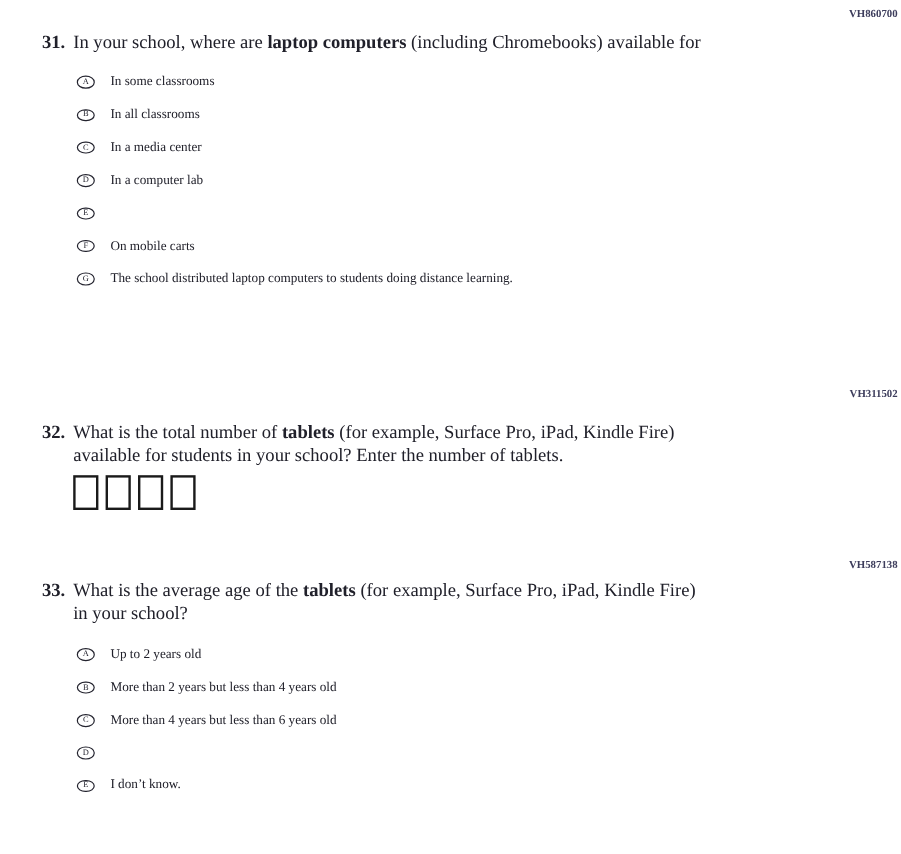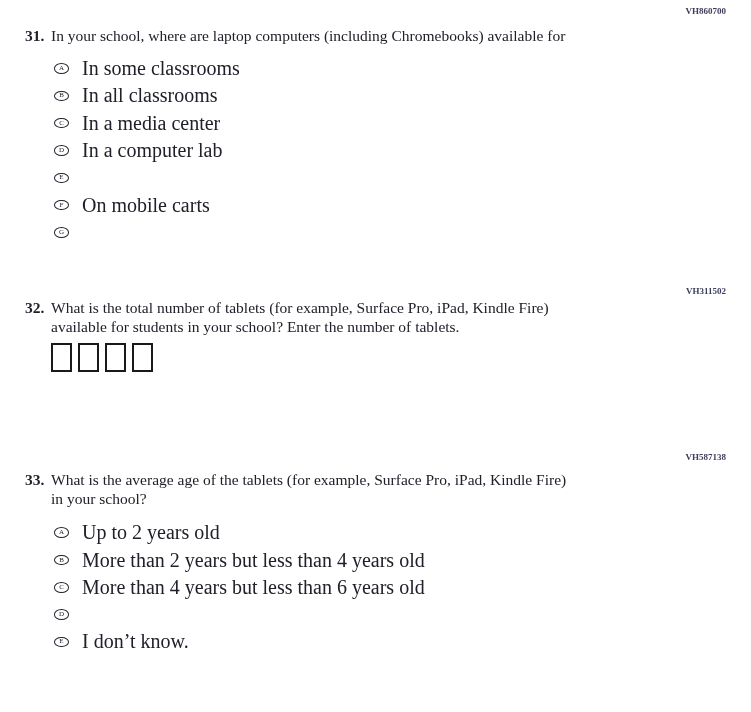--- a/index.html
+++ b/index.html
@@ -3,53 +3,53 @@
 <meta charset="utf-8">
 <style>
   * { box-sizing: border-box; }
   html, body { margin: 0; padding: 0; }
   body {
     width: 751px; height: 712px; overflow: hidden;
     background: #ffffff; color: #20202a;
     font-family: "Liberation Serif", serif;
   }
   .code-row {
-    text-align: right; padding-right: 25px;
+    text-align: right; padding-right: 3px;
     font-size: 9px; line-height: 11px; font-weight: bold;
     color: #3d3d5c;
   }
   .code-1 { margin-top: 6px; }
-  .code-2 { margin-top: 40px; }
-  .code-3 { margin-top: 80px; }
+  .code-2 { margin-top: 77px; }
+  .code-3 { margin-top: 40px; }
   .q { display: flex; }
   .q31 { margin-top: 9px; }
-  .q32 { margin-top: 1px; }
+  .q32 { margin-top: 17px; }
   .q33 { margin-top: 7px; }
   .q-num {
     flex: 0 0 26px; width: 26px; padding-left: 0;
     font-weight: bold; font-size: 15.5px; line-height: 19px;
   }
-  .q-indent { padding-left: 25px; }
+  .q-indent { padding-left: 35px; }
   .q-body { flex: 1 1 auto; }
   .q-line { font-size: 15.5px; line-height: 19px; white-space: nowrap; }
-  .b { font-weight: normal; }
+  .b { font-weight: bold; }
   .options { margin-top: 10px; }
   .q33 .options { margin-top: 11px; }
   .option-row {
     display: flex; align-items: center;
     height: 27.3px; margin-left: 3px; cursor: pointer;
   }
   .bubble {
     flex: 0 0 auto; width: 15px; height: 10.5px;
     border: 1.3px solid #23232e; border-radius: 50%;
     display: inline-flex; align-items: center; justify-content: center;
     font-size: 7px; line-height: 1; color: #23232e;
     margin-right: 13px; background: #ffffff;
   }
-  .option-label { font-size: 20px; line-height: 19px; }
+  .option-label { font-size: 11px; line-height: 19px; }
   .digit-boxes { margin-top: 7px; display: flex; }
   .digit-box {
     width: 21px; height: 29px; margin-right: 6px;
     border: 2.5px solid #1a1a1a; background: #ffffff;
     font-size: 17px; text-align: center; line-height: 24px;
   }
 </style>
 </head>
 <body>
 
@@ -79,20 +79,21 @@
       </div>
       <div class="option-row">
         <span class="bubble">E</span>
       </div>
       <div class="option-row">
         <span class="bubble">F</span>
         <span class="option-label">On mobile carts</span>
       </div>
       <div class="option-row">
         <span class="bubble">G</span>
+        <span class="option-label">The school distributed laptop computers to students doing distance learning.</span>
       </div>
     </div>
   </div>
 </div>
 
 <div class="code-row code-2">VH311502</div>
 
 <div class="q q32 q-indent">
   <span class="q-num">32.</span>
   <div class="q-body">

